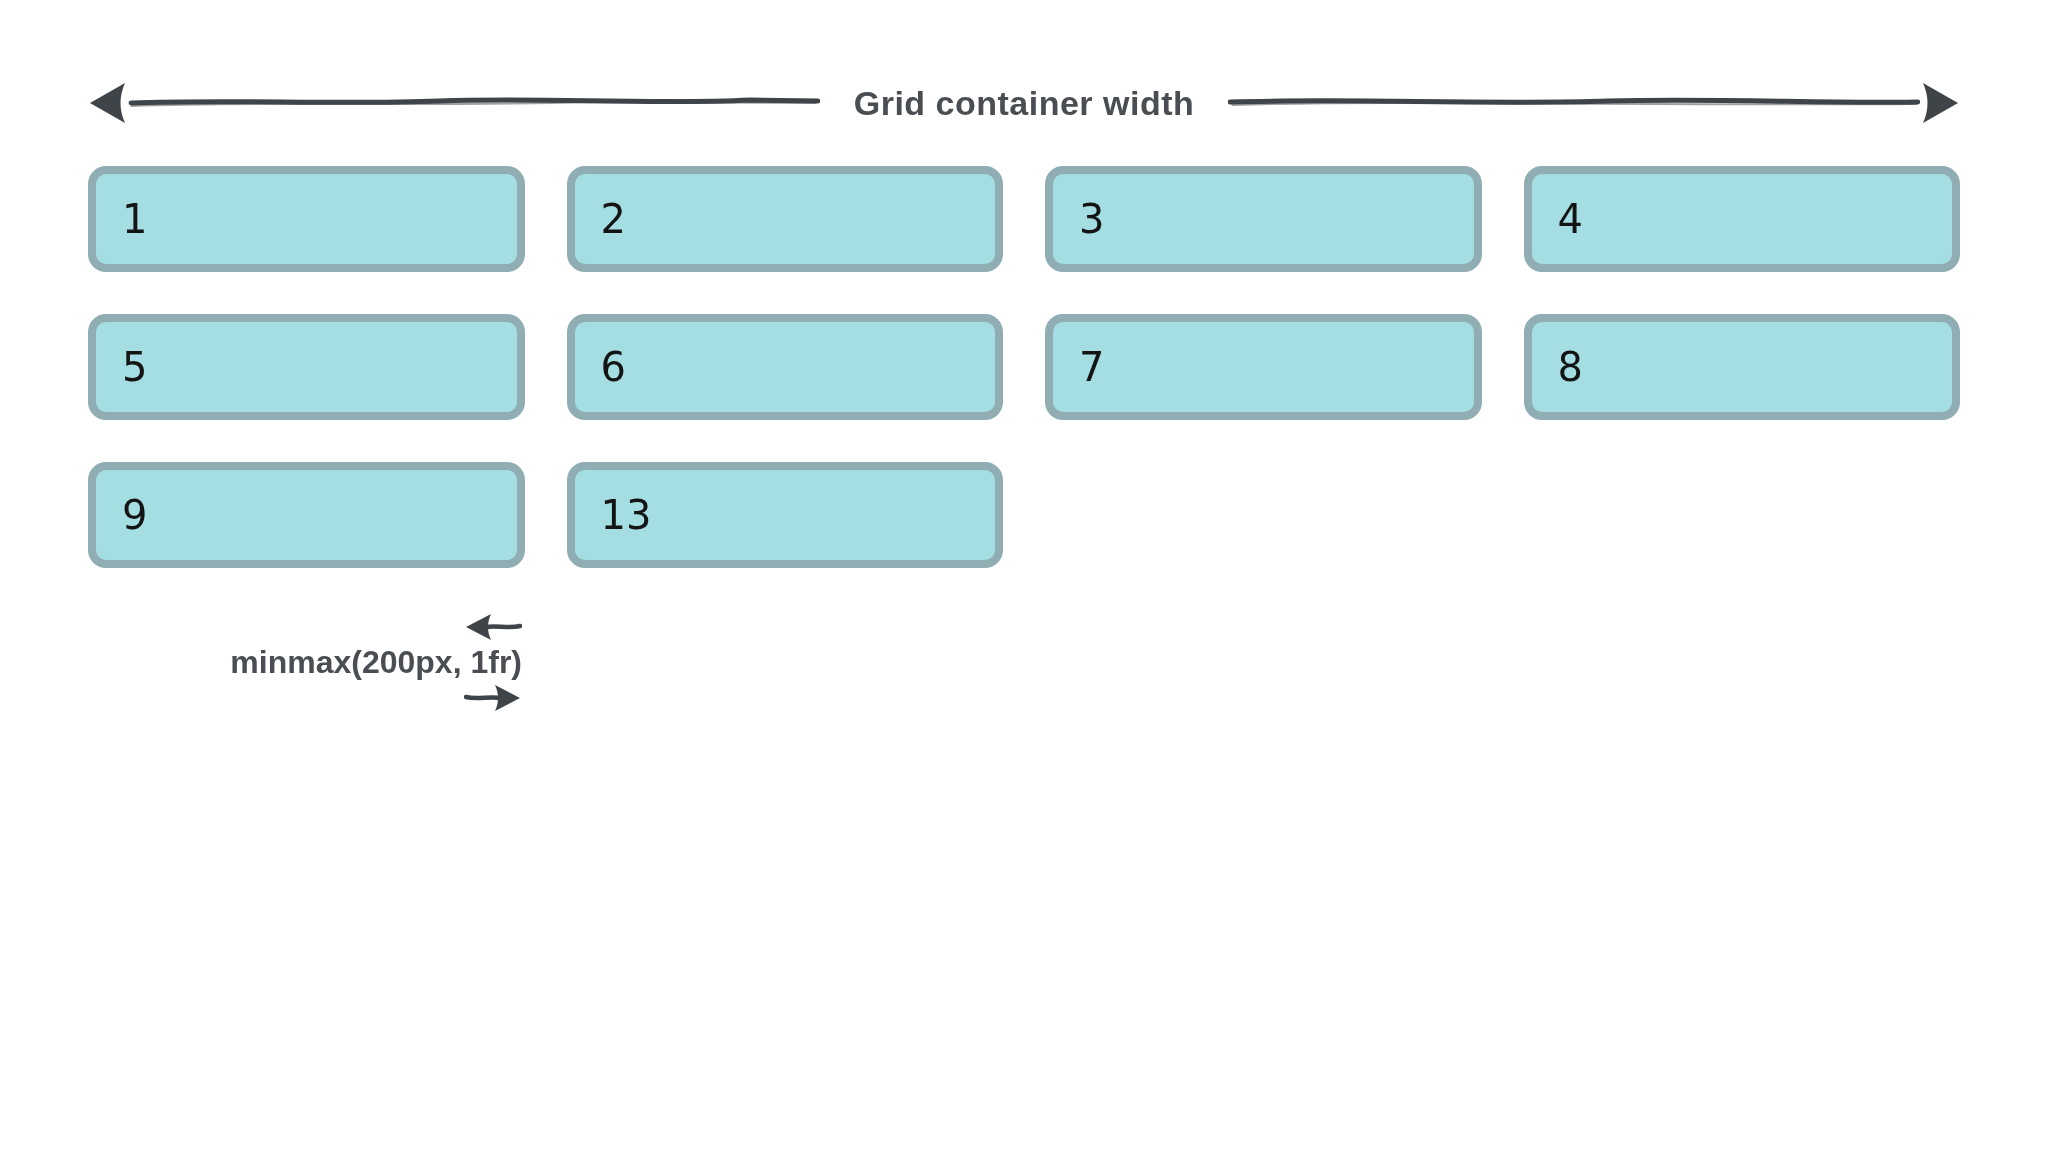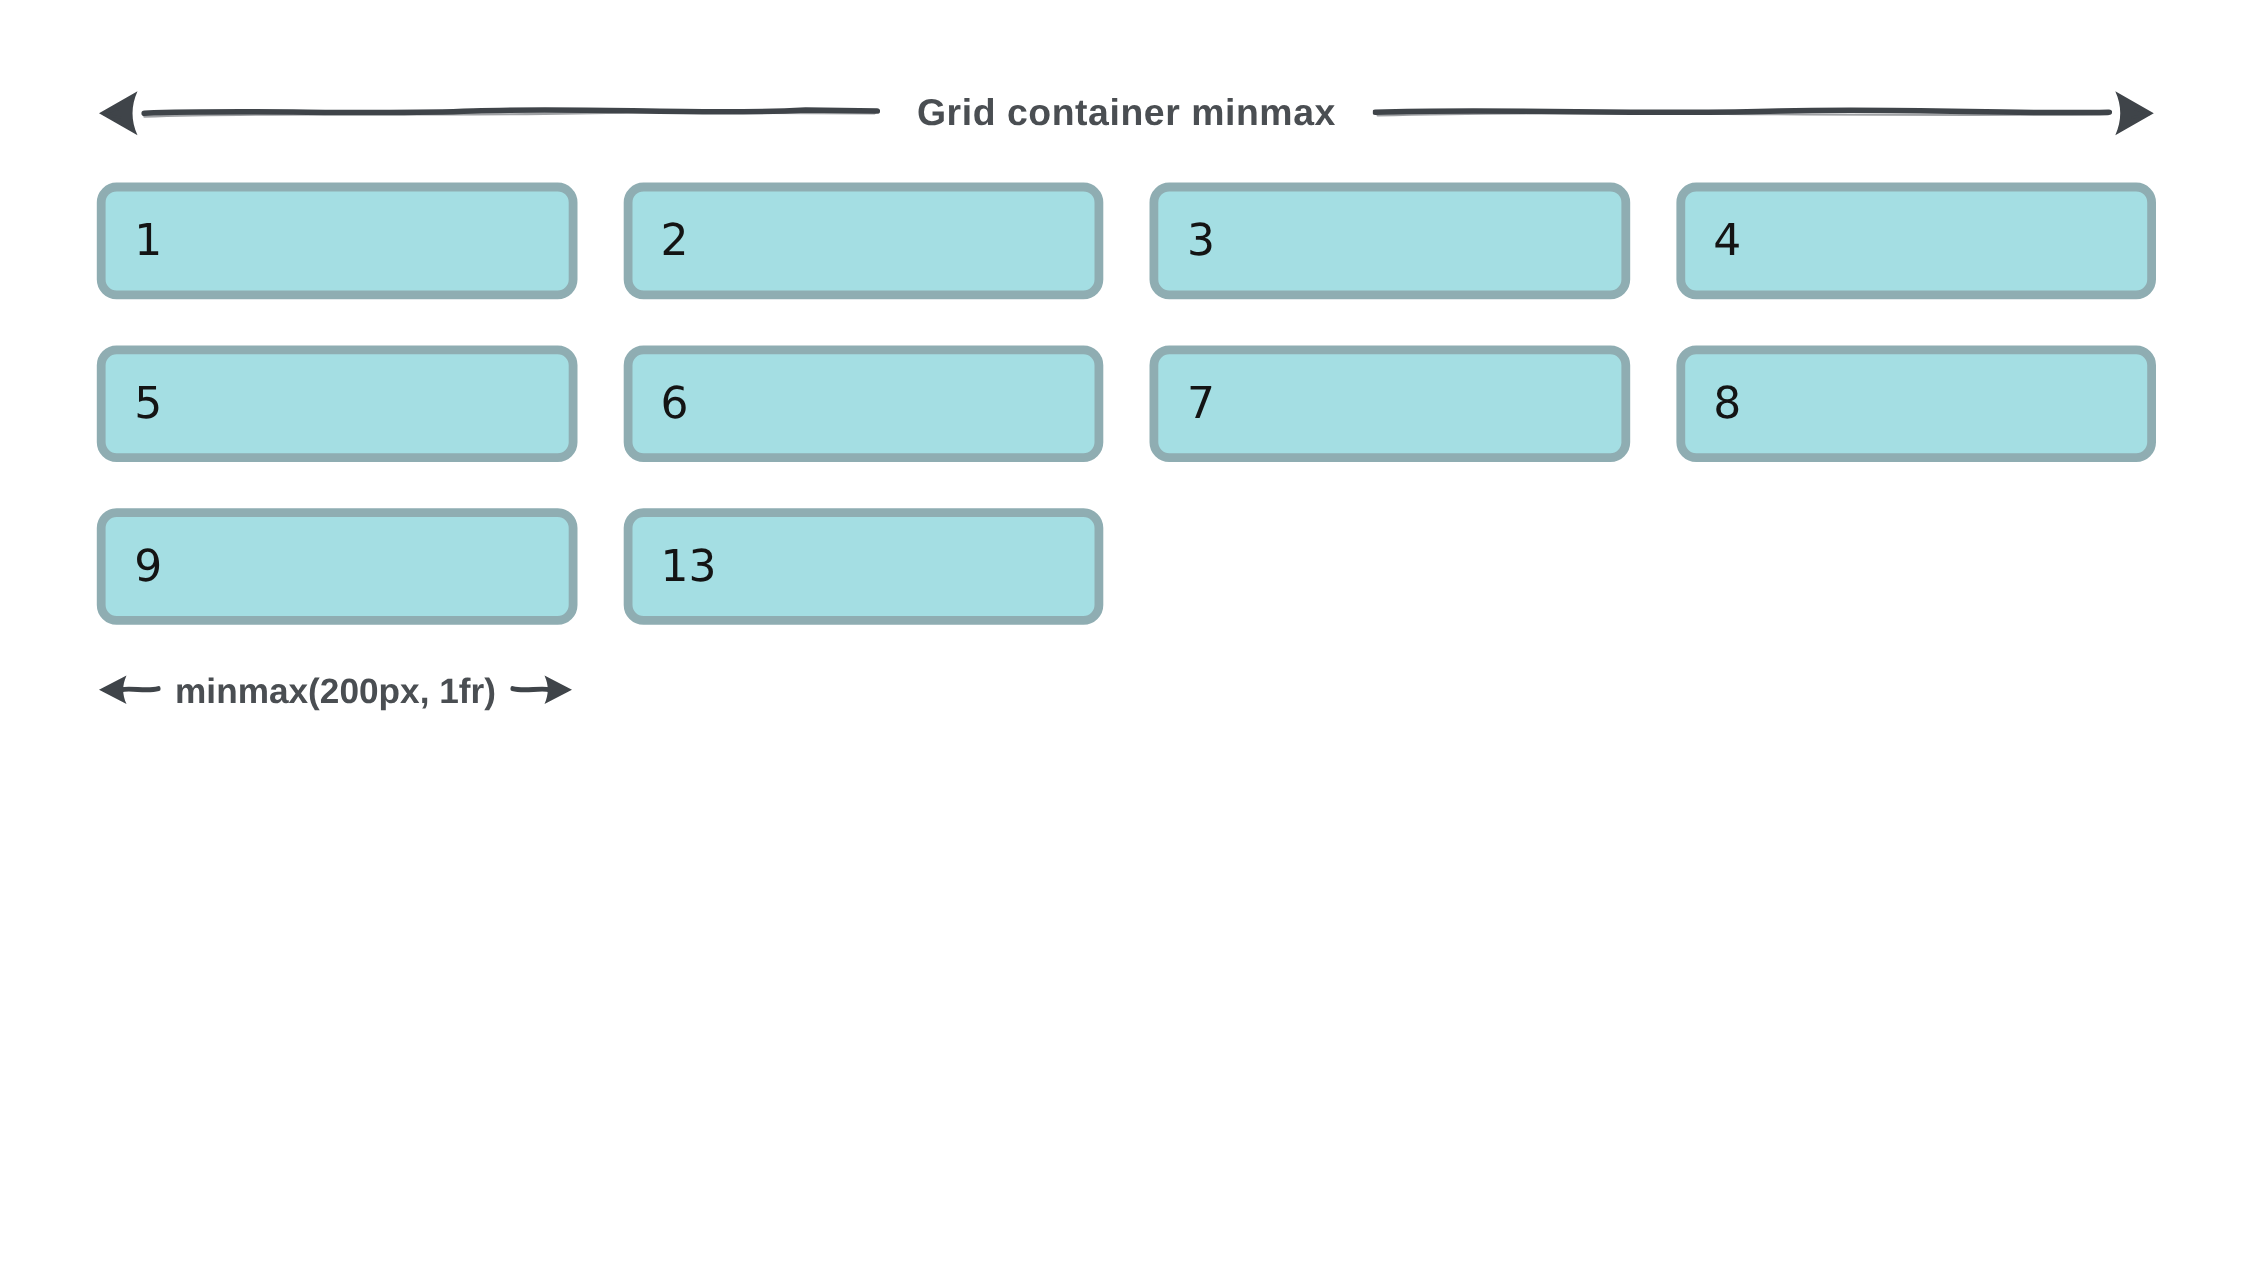--- a/index.html
+++ b/index.html
@@ -83,22 +83,23 @@
   }
 
   
   .track-annotation {
     position: absolute;
     left: 88px;
     top: 610px;
     width: 434px;
     height: 50px;
     display: flex;
-    align-items: flex-start;
+    align-items: flex-end;
     justify-content: space-between;
+    flex-direction: column;
   }
   .small-arrow {
     flex: 0 0 auto;
     width: 58px;
     height: 34px;
   }
   .track-label {
     flex: 0 0 auto;
     font-size: 32px;
     font-weight: 700;
@@ -115,21 +116,21 @@
     <svg class="arrowhead" viewBox="0 0 40 46" aria-hidden="true">
       <path d="M2 23 L37 3 C31 16 31 30 37 43 Z" fill="#3f4449"></path>
       <path d="M6 23 L20 19 M6 24 L22 27" stroke="#3f4449" stroke-width="2" fill="none" opacity="0.6"></path>
     </svg>
     <div class="arrow-line">
       <svg viewBox="0 0 600 46" preserveAspectRatio="none" aria-hidden="true">
         <path d="M3 23 C 90 19, 180 25, 270 21 C 360 17, 450 25, 540 20 L 598 21" fill="none" stroke="#3f4449" stroke-width="5" stroke-linecap="round"></path>
         <path d="M3 26 C 120 21, 260 27, 400 22 L 596 23" fill="none" stroke="#3f4449" stroke-width="2" stroke-linecap="round" opacity="0.5"></path>
       </svg>
     </div>
-    <span class="width-label">Grid container minmax</span>
+    <span class="width-label">Grid container width</span>
     <div class="arrow-line">
       <svg viewBox="0 0 600 46" preserveAspectRatio="none" aria-hidden="true">
         <path d="M2 22 C 110 18, 220 25, 330 21 C 430 18, 520 24, 597 22 L 598 22" fill="none" stroke="#3f4449" stroke-width="5" stroke-linecap="round"></path>
         <path d="M4 25 C 160 20, 320 26, 597 24" fill="none" stroke="#3f4449" stroke-width="2" stroke-linecap="round" opacity="0.5"></path>
       </svg>
     </div>
     <svg class="arrowhead" viewBox="0 0 40 46" aria-hidden="true">
       <path d="M38 23 L3 3 C9 16 9 30 3 43 Z" fill="#3f4449"></path>
       <path d="M34 23 L20 19 M34 24 L18 27" stroke="#3f4449" stroke-width="2" fill="none" opacity="0.6"></path>
     </svg>

